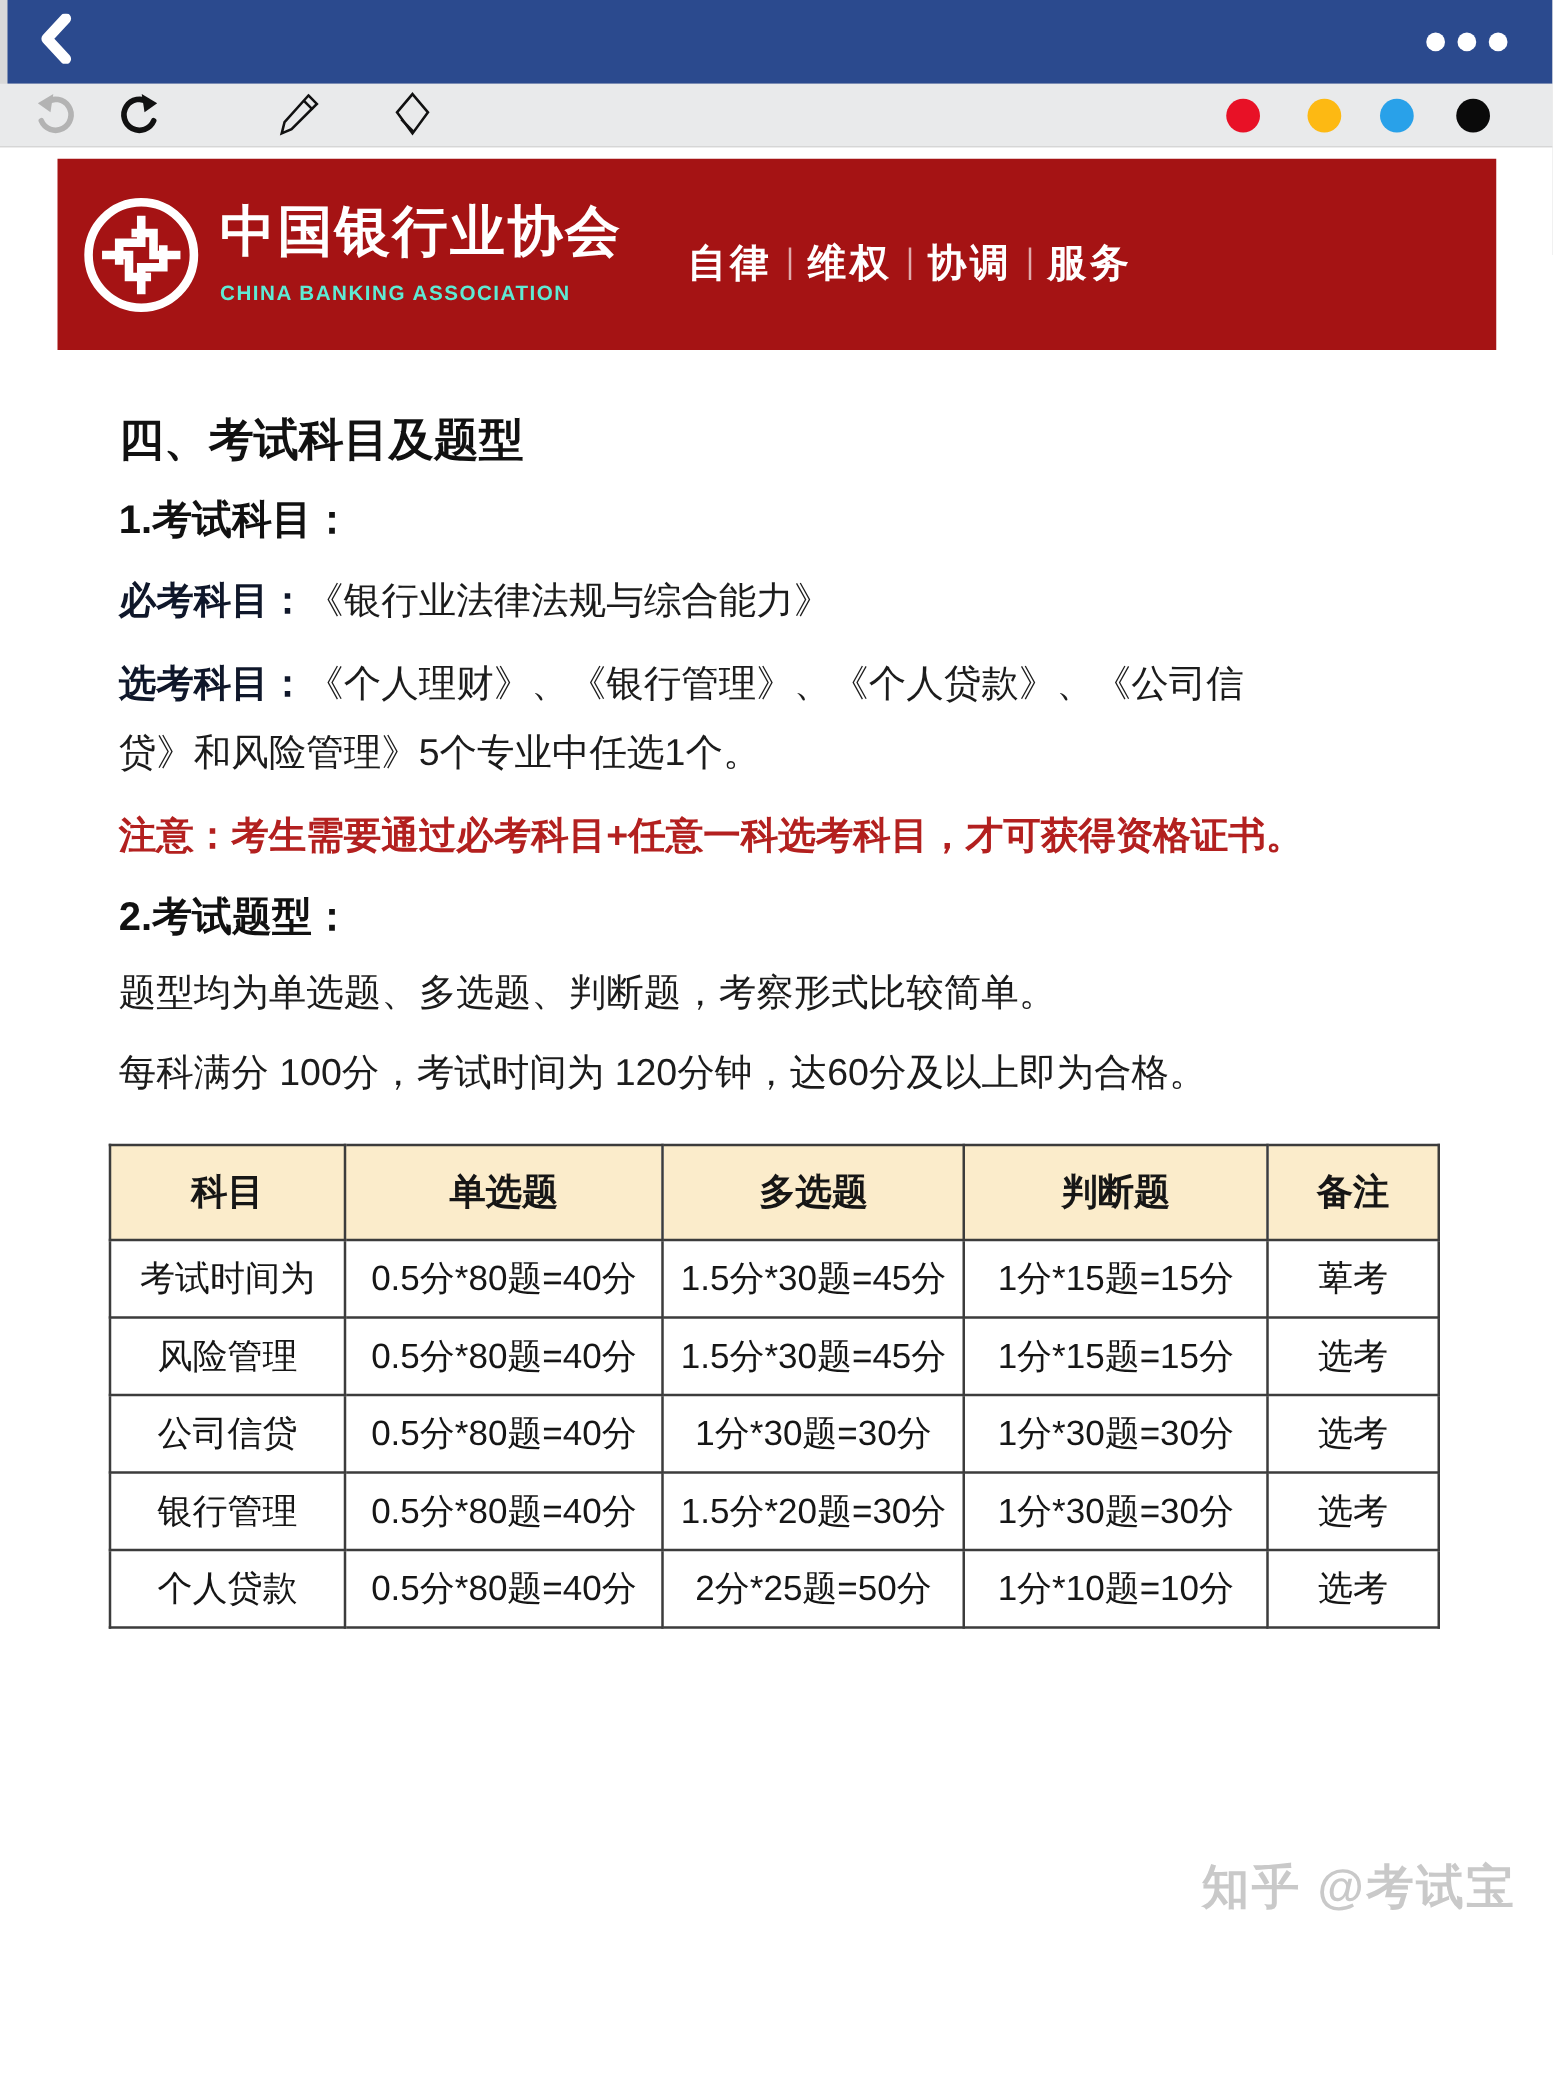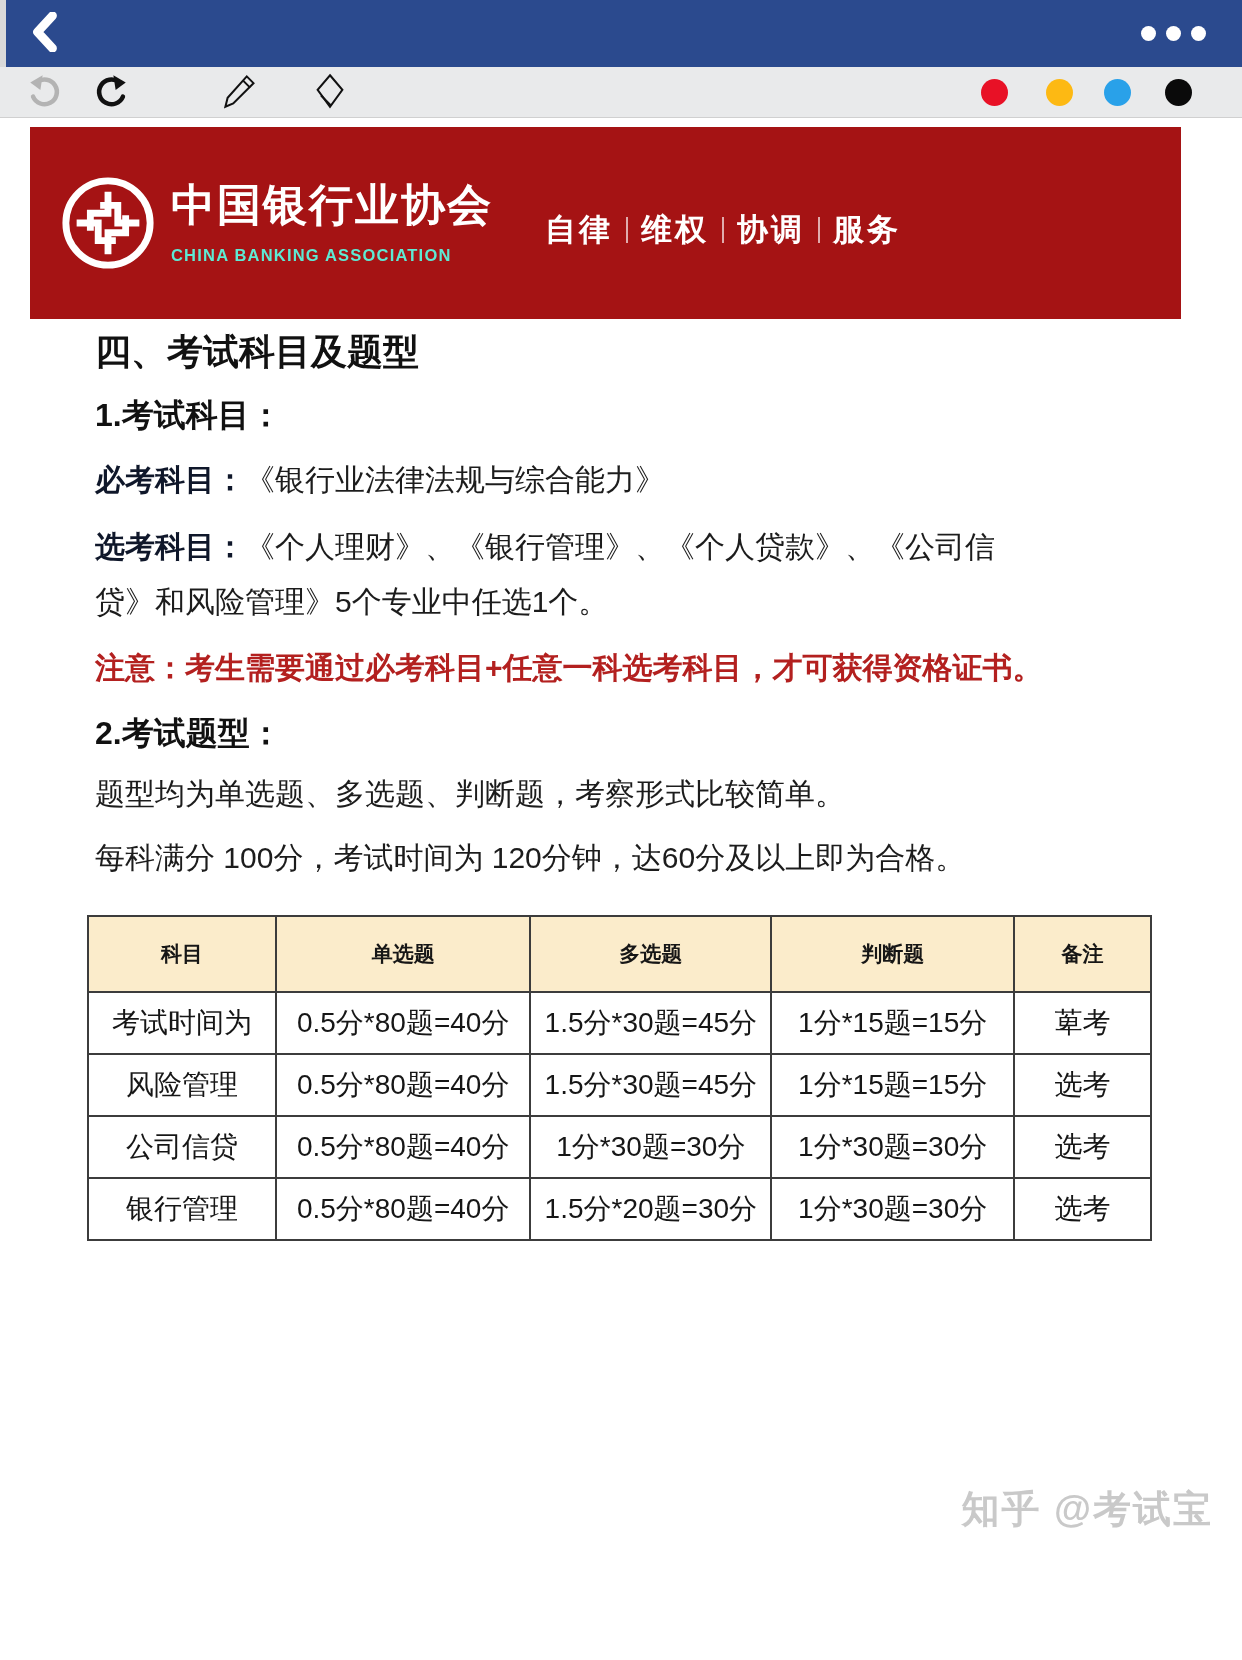--- a/index.html
+++ b/index.html
@@ -33,22 +33,22 @@
   .tool.eraser { left:312px; }
   .swatch { position:absolute; top:12px; width:27px; height:27px; border-radius:50%; cursor:pointer; }
   .swatch.red    { left:981px;  background:#e81126; }
   .swatch.yellow { left:1046px; background:#fdb913; }
   .swatch.blue   { left:1104px; background:#29a1e9; }
   .swatch.black  { left:1165px; background:#0a0a0a; }
   
   .page { position:absolute; top:118px; left:0; width:1242px; height:1542px; background:#ffffff; }
   
   .banner {
-    position:absolute; top:9px; left:30px; width:1151px; height:192px;
-    background:#a51314; display:flex; align-items:center; padding-left:29px;
+    position:absolute; top:9px; left:46px; width:1151px; height:153px;
+    background:#a51314; display:flex; align-items:center; padding-left:18px;
   }
   .logo { width:98px; height:98px; flex:0 0 auto; }
   .org-block { margin-left:14px; }
   .org-cn { color:#fff; font-size:44px; font-weight:700; letter-spacing:2px; line-height:1.1; }
   .org-en { color:#5eead4; font-size:16.5px; font-weight:700; letter-spacing:1.2px; margin-top:16px; }
   .slogan { display:flex; align-items:center; margin-left:52px; margin-top:14px; }
   .slogan .word { color:#fff; font-size:31px; font-weight:700; letter-spacing:3px; }
   .slogan .sep { width:2px; height:26px; background:rgba(255,255,255,.65); margin:0 13px; }
   
   .line { position:absolute; left:95px; font-size:30px; color:#1c1c1c; white-space:nowrap; }
@@ -65,21 +65,21 @@
   
   table.exam {
     position:absolute; top:915px; left:87px; width:1065px;
     border-collapse:collapse; table-layout:fixed;
     font-size:28px; color:#161616;
   }
   table.exam th, table.exam td {
     border:2px solid #3c3c3c; text-align:center; vertical-align:middle;
     overflow:hidden; white-space:nowrap;
   }
-  table.exam th { background:#fbeccb; font-weight:700; height:76px; font-size:21px; }
+  table.exam th { background:#fbeccb; font-weight:700; height:76px; font-size:29px; }
   table.exam td { height:62px; font-weight:500; }
   table.exam td.remind {
     height:56px; color:#c0211e; font-weight:700; font-size:27px;
   }
   
   .watermark {
     position:absolute; top:1470px; right:29px;
     font-size:38px; color:#c9c9c9; font-weight:700; letter-spacing:2px;margin-top:14px;
   }
 </style>
@@ -220,16 +220,23 @@
         <td>1分*30题=30分</td>
         <td>选考</td>
     </tr>
     <tr>
       <td>银行管理</td>
         <td>0.5分*80题=40分</td>
         <td>1.5分*20题=30分</td>
         <td>1分*30题=30分</td>
         <td>选考</td>
     </tr>
+    <tr>
+      <td>个人贷款</td>
+        <td>0.5分*80题=40分</td>
+        <td>2分*25题=50分</td>
+        <td>1分*10题=10分</td>
+        <td>选考</td>
+    </tr>
   </tbody>
 </table>
 
 <div class="watermark">知乎 @考试宝</div>
 
 </body></html>

